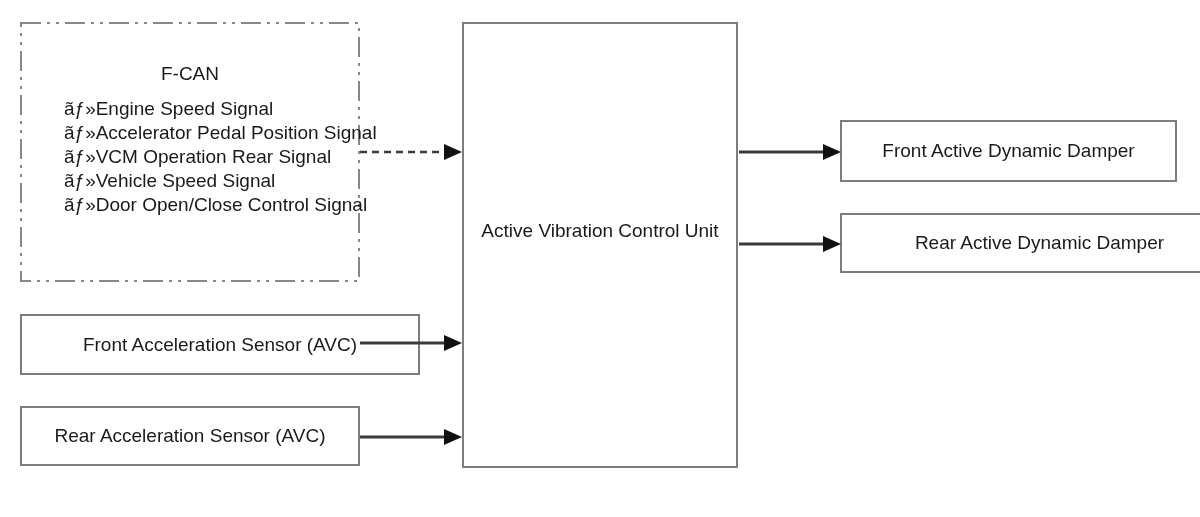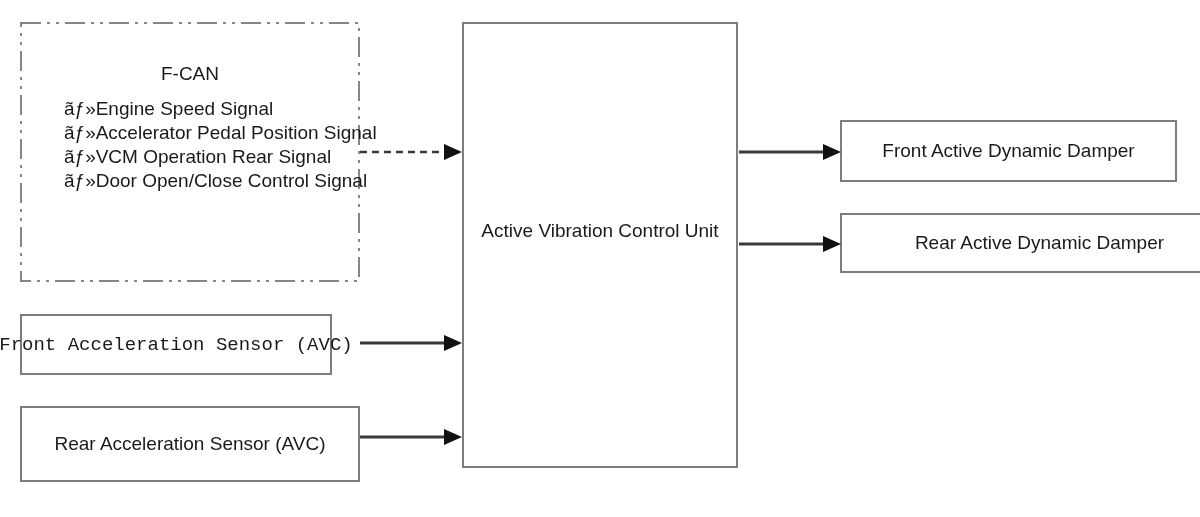--- a/index.html
+++ b/index.html
@@ -71,22 +71,22 @@
     border-color: var(--box-border, #6e6e6e);
   }
   .avc-label {
     position: absolute;
     left: 0; right: 0; top: 196px;
     text-align: center;
     font-size: 19px;
     line-height: 22px;
     white-space: nowrap;
   }
-  .front-sensor { left: 20px;  top: 314px; width: 312px; height: 61px; font-family: Liberation Mono, monospace; }
-  .rear-sensor  { left: 20px;  top: 406px; width: 340px; height: 76px; text-align: right; }
+  .front-sensor { left: 20px;  top: 314px; width: 400px; height: 61px; }
+  .rear-sensor  { left: 20px;  top: 406px; width: 340px; height: 60px; text-align: right; }
   .front-damper { left: 840px; top: 120px; width: 337px; height: 62px; }
   .rear-damper  { left: 840px; top: 213px; width: 399px; height: 60px; }
   
   .arrow {
     position: absolute;
     overflow: visible;
   }
   .arrow line {
     stroke: var(--arrow, #3a3a3a);
     stroke-width: 3;
@@ -106,20 +106,21 @@
 
   <div class="fcan">
     <svg class="border-svg">
       <rect x="1" y="1" width="338" height="258"></rect>
     </svg>
     <div class="fcan-title">F-CAN</div>
     <ul class="signals">
       <li>ãƒ»Engine Speed Signal</li>
       <li>ãƒ»Accelerator Pedal Position Signal</li>
       <li>ãƒ»VCM Operation Rear Signal</li>
+      <li>ãƒ»Vehicle Speed Signal</li>
       <li>ãƒ»Door Open/Close Control Signal</li>
     </ul>
   </div>
 
   <div class="box avc">
     <div class="avc-label">Active Vibration Control Unit</div>
   </div>
 
   <div class="box label-center front-sensor">
     <span>Front Acceleration Sensor (AVC)</span>

